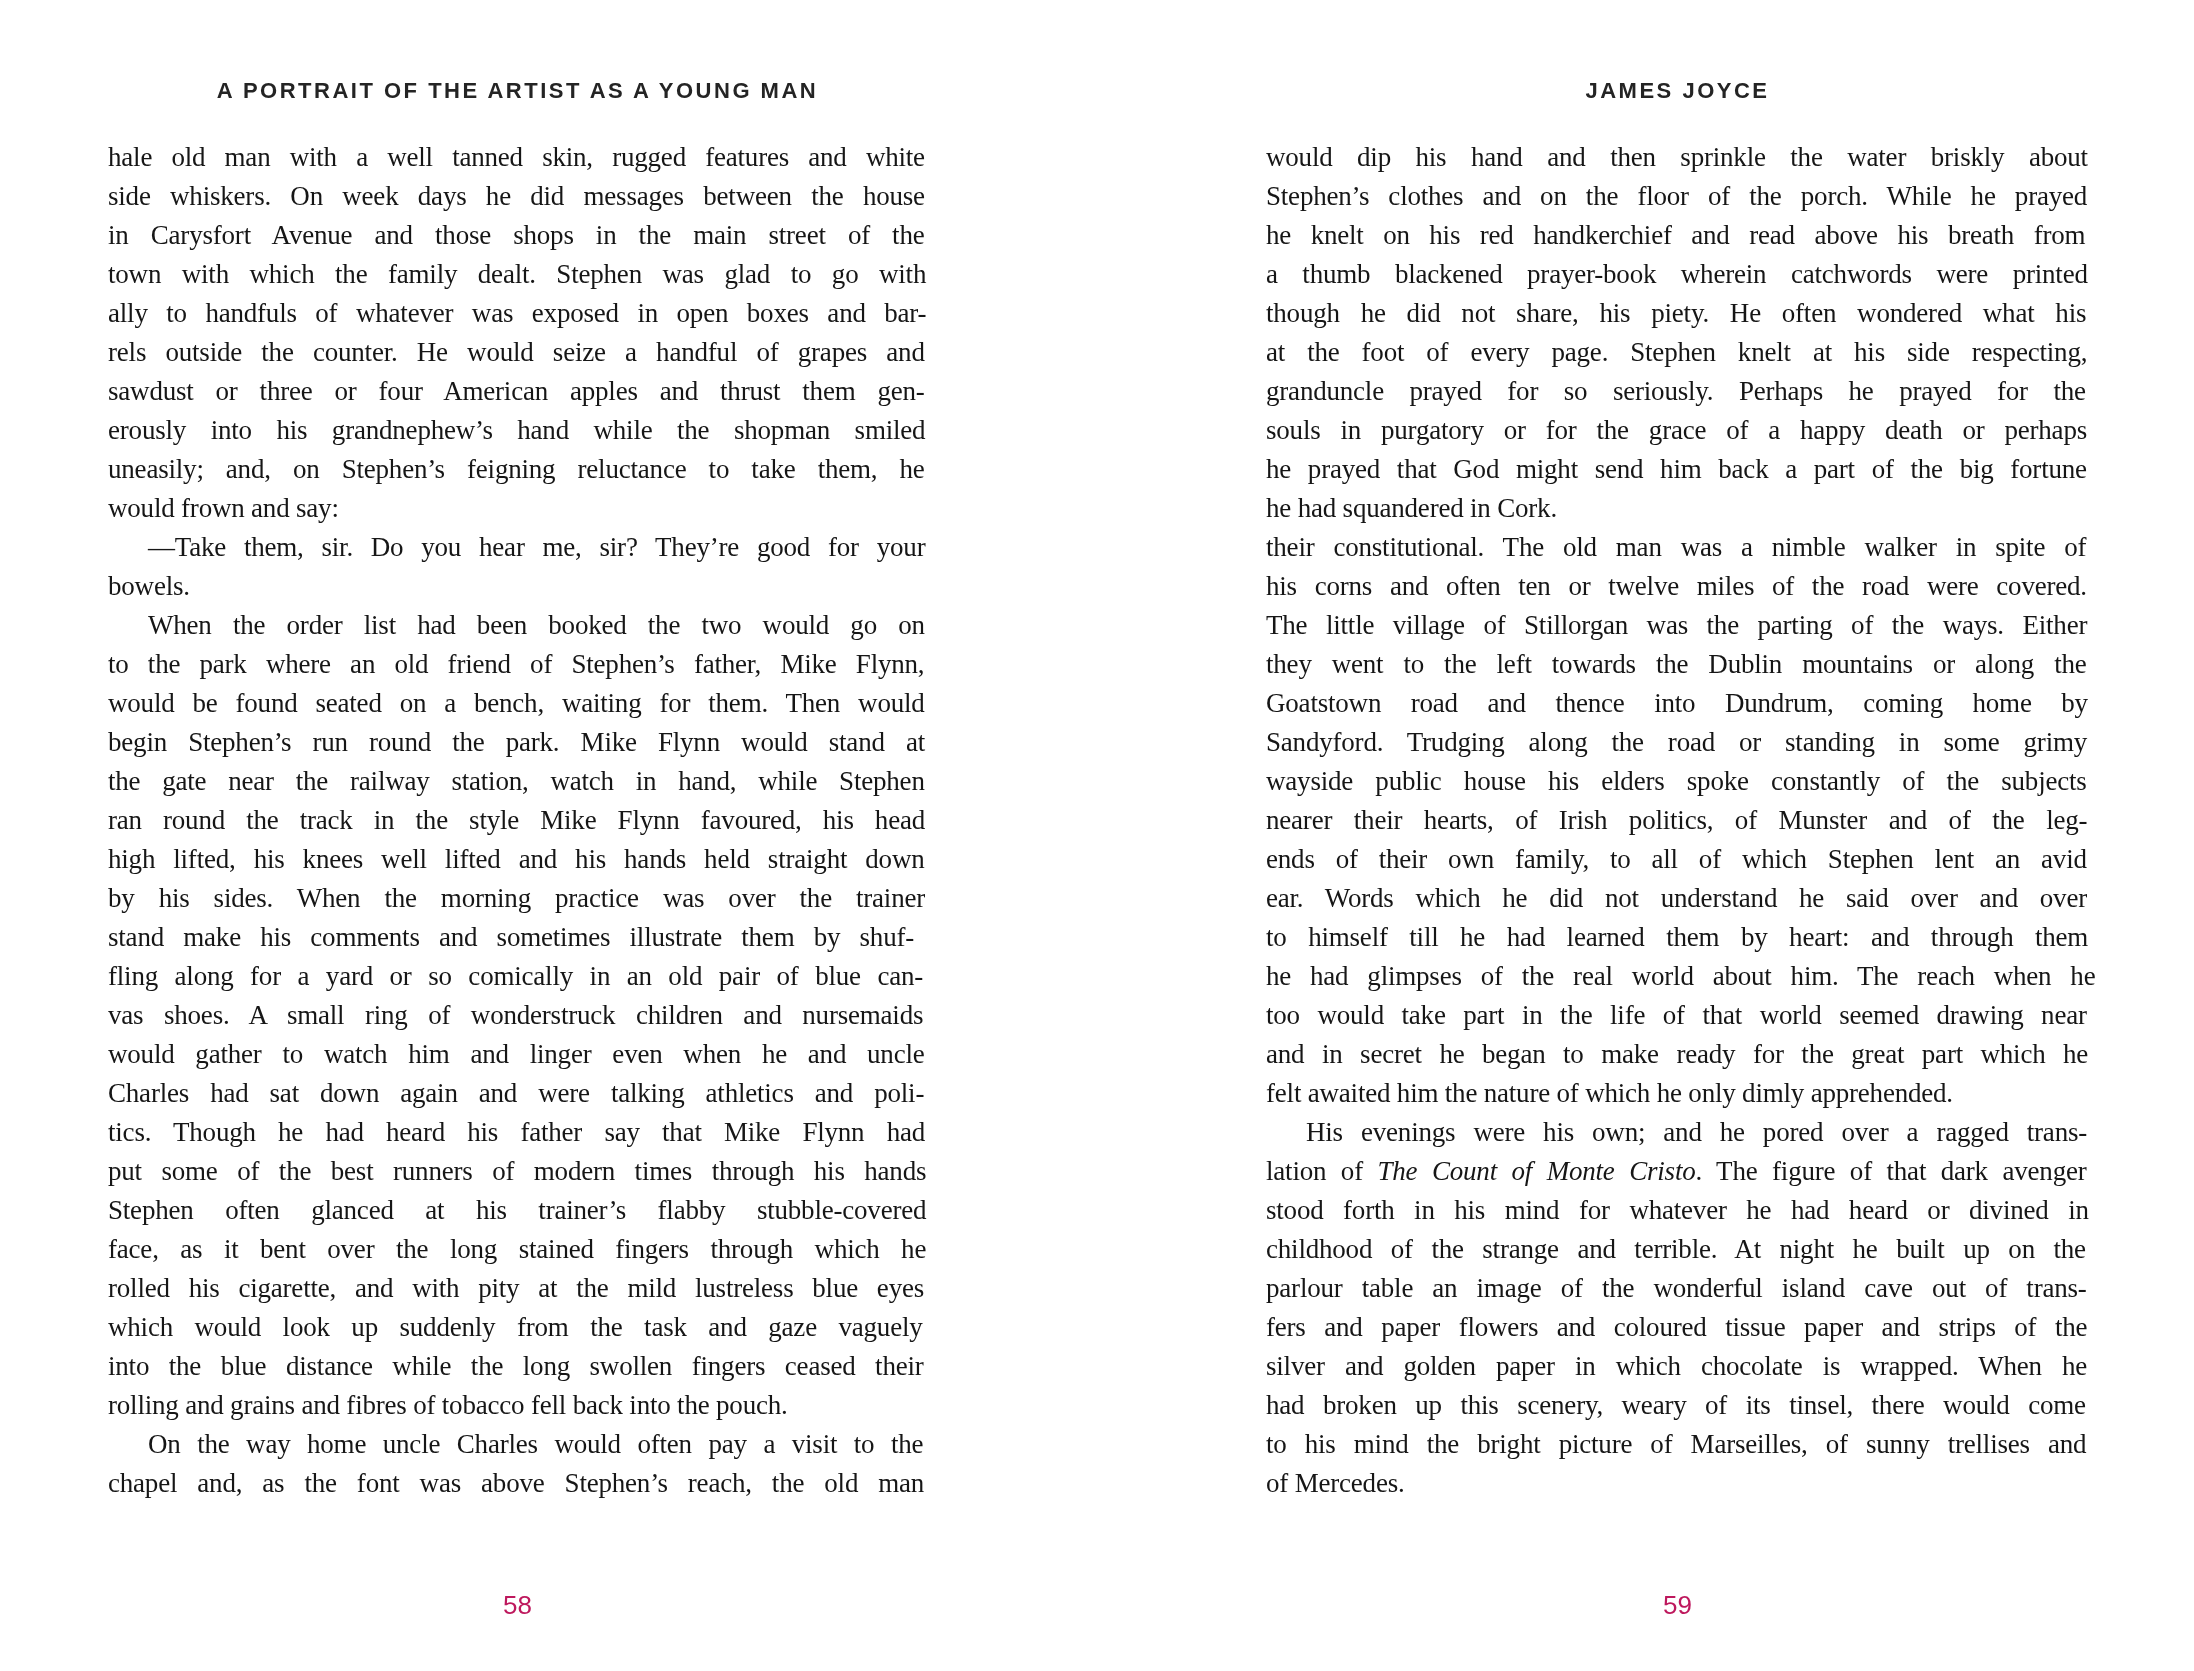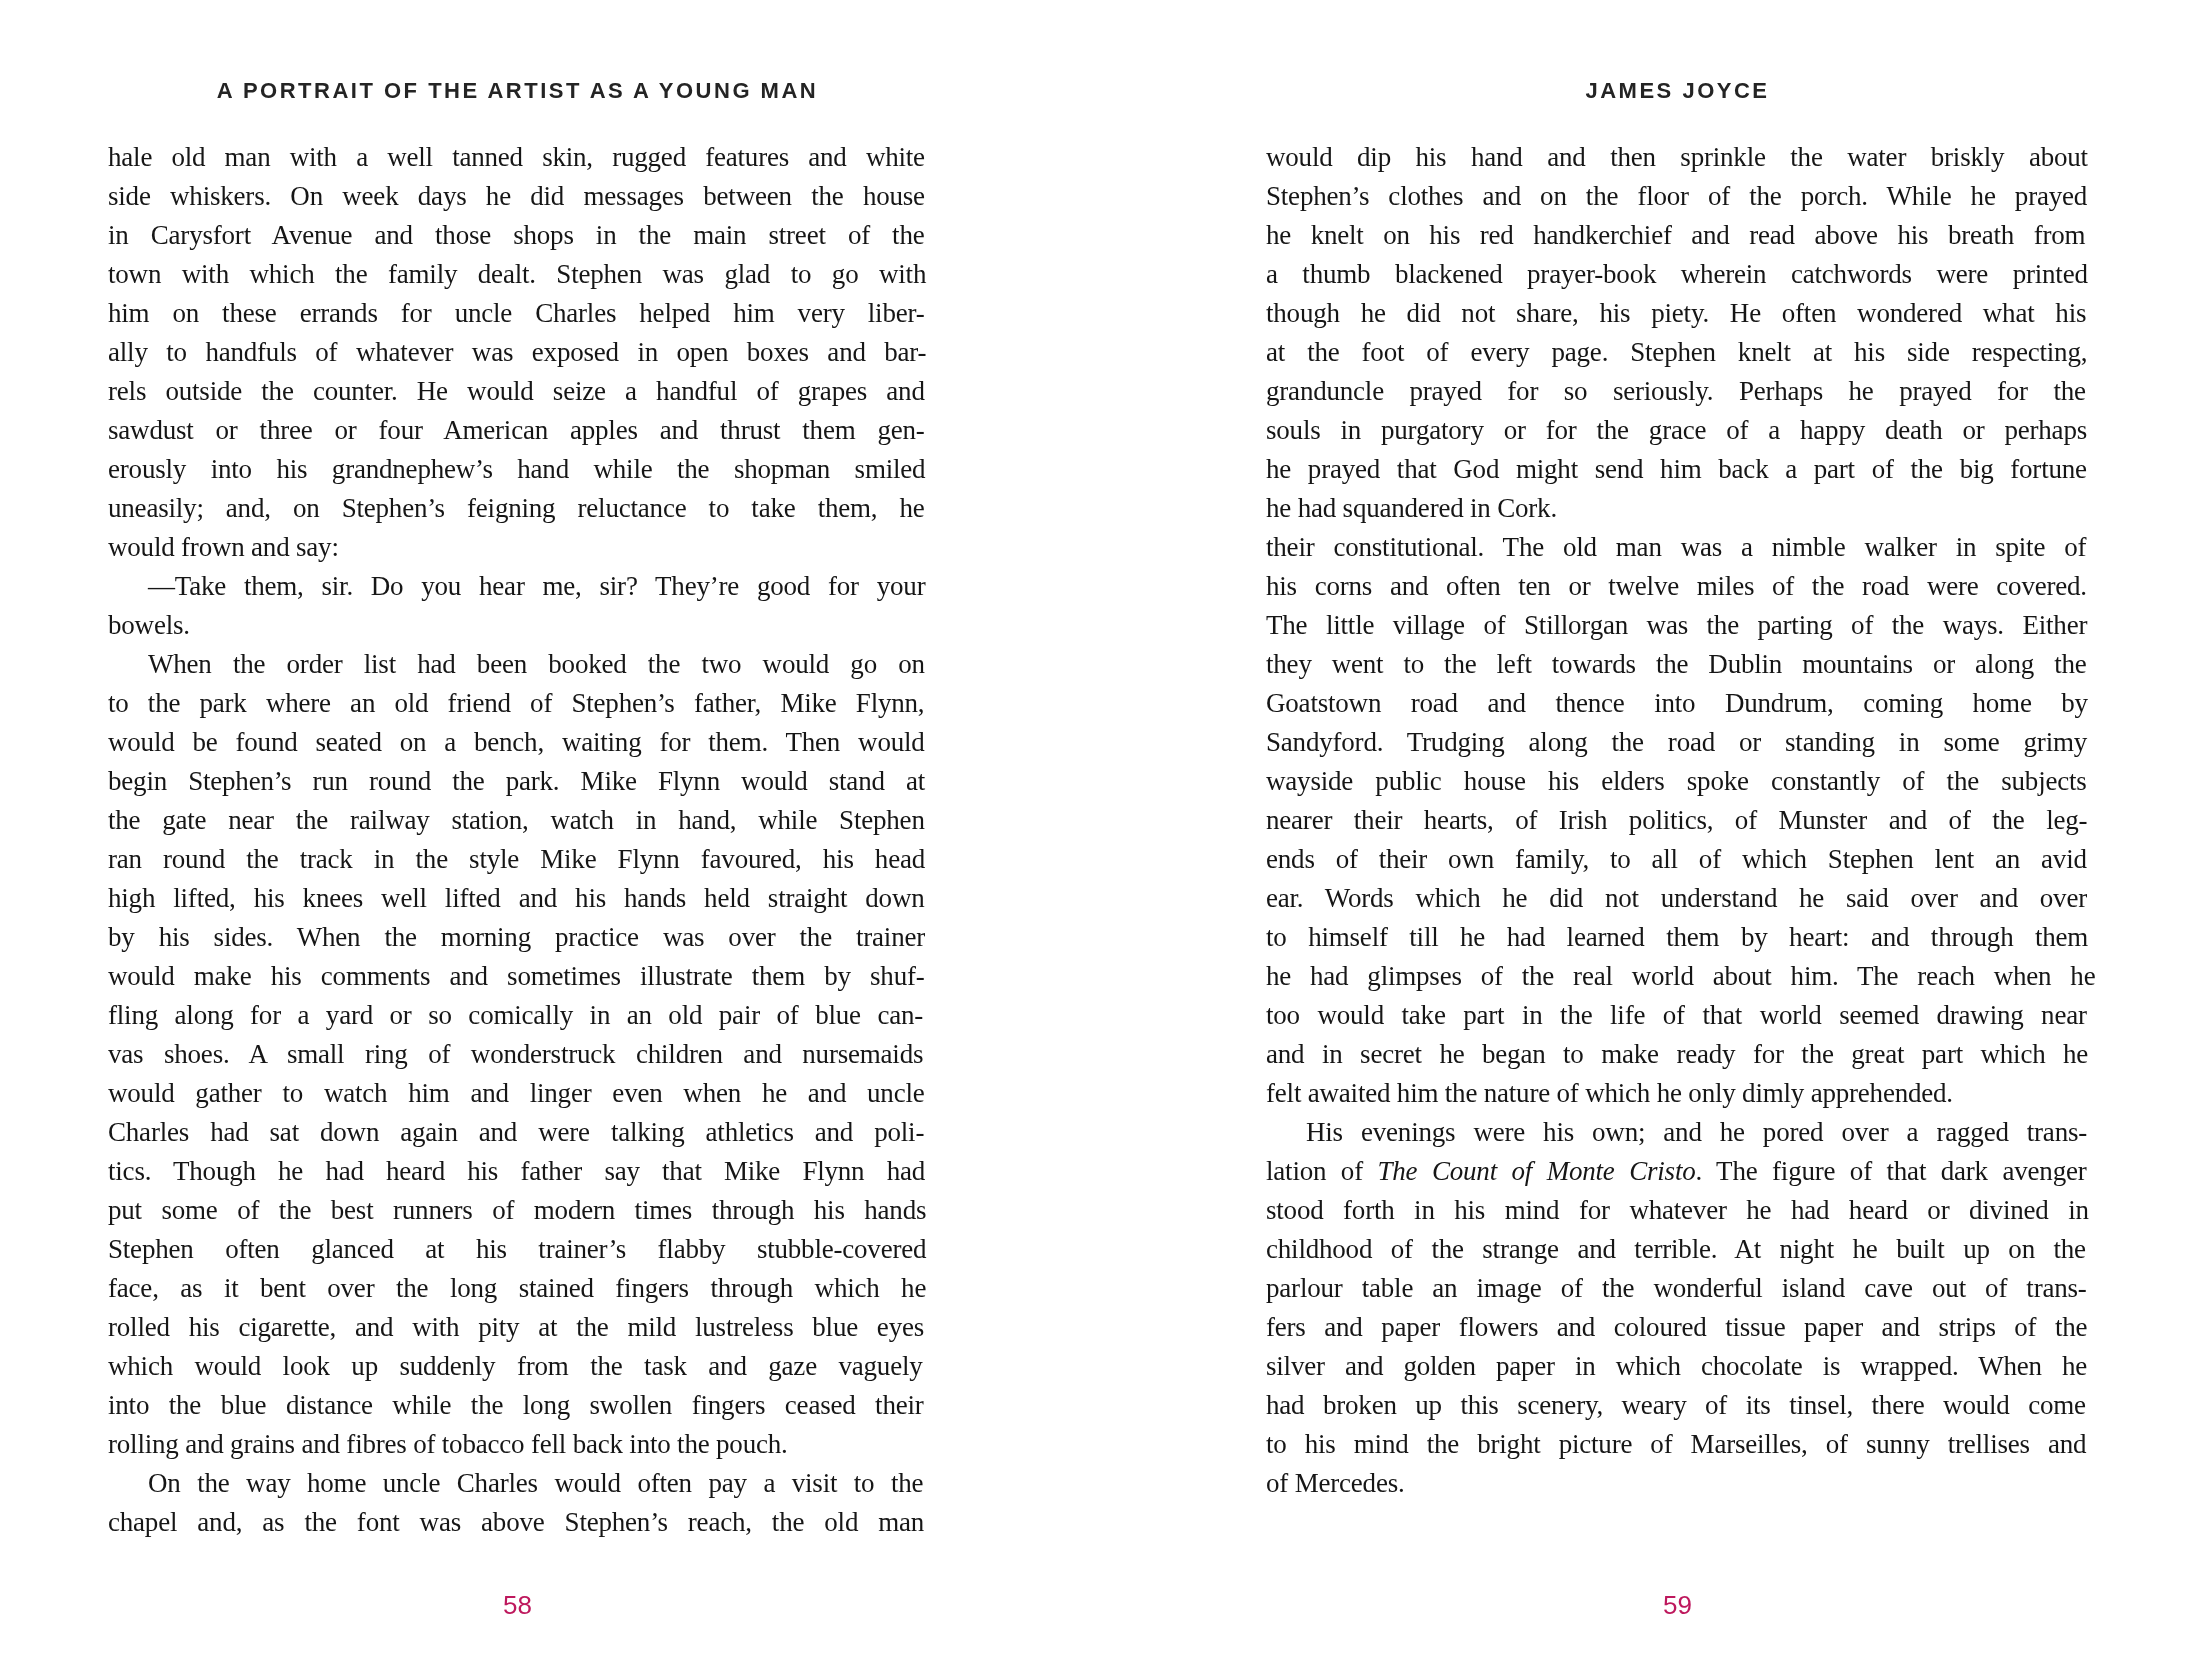--- a/index.html
+++ b/index.html
@@ -70,38 +70,37 @@
 
 <div id="spread">
 
   <section class="page" id="left-page">
     <div class="running-head">A PORTRAIT OF THE ARTIST AS A YOUNG MAN</div>
     <div class="textcol" id="left-lines">
         <div class="tline" style="word-spacing: 12.7px;"><span class="lw"><span>hale old man with a well tanned skin, rugged features and white</span></span></div>
         <div class="tline" style="word-spacing: 12.8px;"><span class="lw"><span>side whiskers. On week days he did messages between the house</span></span></div>
         <div class="tline" style="word-spacing: 15.6px;"><span class="lw"><span>in Carysfort Avenue and those shops in the main street of the</span></span></div>
         <div class="tline" style="word-spacing: 14px;"><span class="lw"><span>town with which the family dealt. Stephen was glad to go with</span></span></div>
-        <div class="tline" style="word-spacing: 16.5px;"><span class="lw"><span>him on these errands for uncle Charles helped him very liber-</span></span></div>
         <div class="tline" style="word-spacing: 12px;"><span class="lw"><span>ally to handfuls of whatever was exposed in open boxes and bar-</span></span></div>
         <div class="tline" style="word-spacing: 12.7px;"><span class="lw"><span>rels outside the counter. He would seize a handful of grapes and</span></span></div>
         <div class="tline" style="word-spacing: 15.4px;"><span class="lw"><span>sawdust or three or four American apples and thrust them gen-</span></span></div>
         <div class="tline" style="word-spacing: 18px;"><span class="lw"><span>erously into his grandnephew’s hand while the shopman smiled</span></span></div>
         <div class="tline" style="word-spacing: 15.6px;"><span class="lw"><span>uneasily; and, on Stephen’s feigning reluctance to take them, he</span></span></div>
         <div class="tline pend" style="word-spacing: 0px;"><span class="lw"><span>would frown and say:</span></span></div>
         <div class="tline indent" style="word-spacing: 11.3px;"><span class="lw"><span>—Take them, sir. Do you hear me, sir? They’re good for your</span></span></div>
         <div class="tline pend" style="word-spacing: 0px;"><span class="lw"><span>bowels.</span></span></div>
         <div class="tline indent" style="word-spacing: 14.7px;"><span class="lw"><span>When the order list had been booked the two would go on</span></span></div>
         <div class="tline" style="word-spacing: 12.7px;"><span class="lw"><span>to the park where an old friend of Stephen’s father, Mike Flynn,</span></span></div>
         <div class="tline" style="word-spacing: 11.4px;"><span class="lw"><span>would be found seated on a bench, waiting for them. Then would</span></span></div>
         <div class="tline" style="word-spacing: 14.6px;"><span class="lw"><span>begin Stephen’s run round the park. Mike Flynn would stand at</span></span></div>
         <div class="tline" style="word-spacing: 15.3px;"><span class="lw"><span>the gate near the railway station, watch in hand, while Stephen</span></span></div>
         <div class="tline" style="word-spacing: 14.6px;"><span class="lw"><span>ran round the track in the style Mike Flynn favoured, his head</span></span></div>
         <div class="tline" style="word-spacing: 11.5px;"><span class="lw"><span>high lifted, his knees well lifted and his hands held straight down</span></span></div>
         <div class="tline" style="word-spacing: 17.5px;"><span class="lw"><span>by his sides. When the morning practice was over the trainer</span></span></div>
-        <div class="tline" style="word-spacing: 12.7px;"><span class="lw"><span>would make his comments and sometimes illustrate them by shuf-</span></span></div>
+        <div class="tline" style="word-spacing: 12.7px;"><span class="lw"><span>stand make his comments and sometimes illustrate them by shuf-</span></span></div>
         <div class="tline" style="word-spacing: 10px;"><span class="lw"><span>fling along for a yard or so comically in an old pair of blue can-</span></span></div>
         <div class="tline" style="word-spacing: 14px;"><span class="lw"><span>vas shoes. A small ring of wonderstruck children and nursemaids</span></span></div>
         <div class="tline" style="word-spacing: 14.3px;"><span class="lw"><span>would gather to watch him and linger even when he and uncle</span></span></div>
         <div class="tline" style="word-spacing: 14.5px;"><span class="lw"><span>Charles had sat down again and were talking athletics and poli-</span></span></div>
         <div class="tline" style="word-spacing: 15.7px;"><span class="lw"><span>tics. Though he had heard his father say that Mike Flynn had</span></span></div>
         <div class="tline" style="word-spacing: 13px;"><span class="lw"><span>put some of the best runners of modern times through his hands</span></span></div>
         <div class="tline" style="word-spacing: 25px;"><span class="lw"><span>Stephen often glanced at his trainer’s flabby stubble-covered</span></span></div>
         <div class="tline" style="word-spacing: 15px;"><span class="lw"><span>face, as it bent over the long stained fingers through which he</span></span></div>
         <div class="tline" style="word-spacing: 12.3px;"><span class="lw"><span>rolled his cigarette, and with pity at the mild lustreless blue eyes</span></span></div>
         <div class="tline" style="word-spacing: 15px;"><span class="lw"><span>which would look up suddenly from the task and gaze vaguely</span></span></div>

